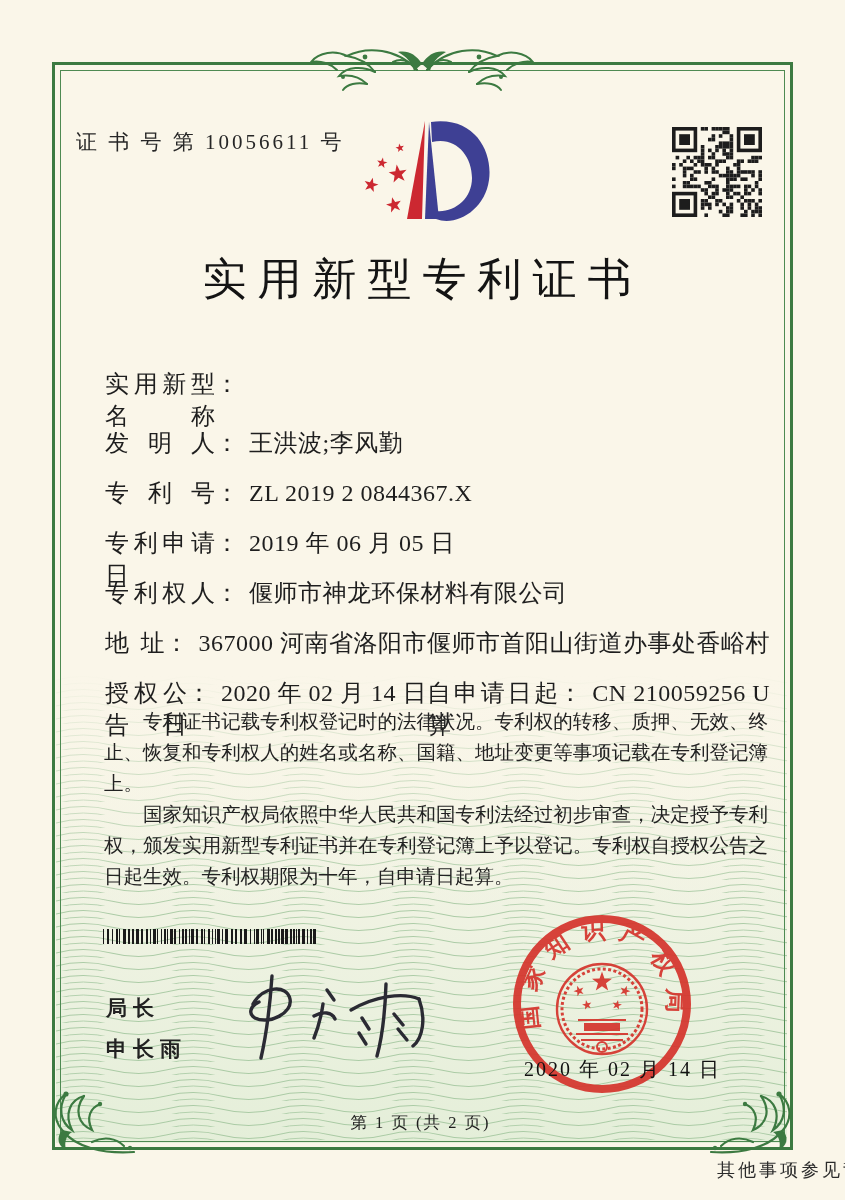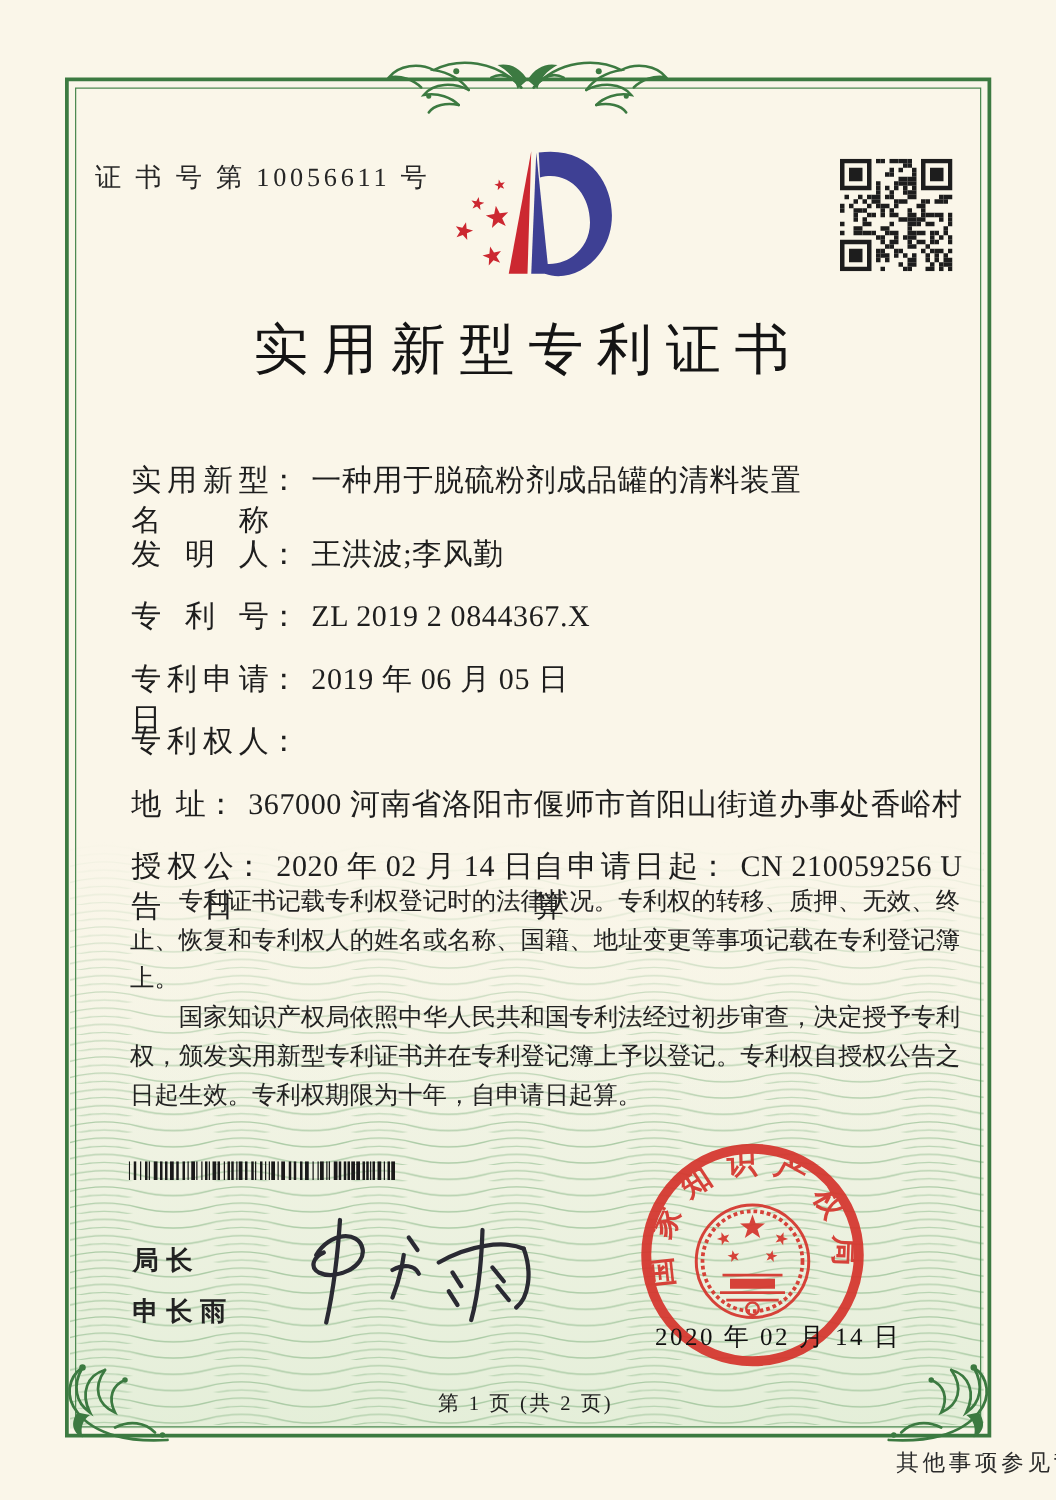--- a/index.html
+++ b/index.html
@@ -347,40 +347,40 @@
       <rect x="3.6" y="68.4" width="18" height="18" fill="#faf6e9"></rect>
       <rect x="7.2" y="72" width="10.8" height="10.8" fill="#1d1d1d"></rect>
     </svg>
 
   <h1 class="title">实用新型专利证书</h1>
 
   <div class="fields">
     <div class="frow first">
       <span class="flabel">实用新型名称</span>
         <span class="fcolon">：</span>
-      <span class="fvalue">一种用于脱硫粉剂成品罐的清料装置</span>
     </div>
     <div class="frow">
       <span class="flabel">发明人</span>
         <span class="fcolon">：</span>
       <span class="fvalue">王洪波;李风勤</span>
     </div>
     <div class="frow">
       <span class="flabel">专利号</span>
         <span class="fcolon">：</span>
       <span class="fvalue">ZL 2019 2 0844367.X</span>
     </div>
     <div class="frow">
       <span class="flabel">专利申请日</span>
         <span class="fcolon">：</span>
       <span class="fvalue">2019 年 06 月 05 日</span>
     </div>
     <div class="frow">
       <span class="flabel">专利权人</span>
         <span class="fcolon">：</span>
+      <span class="fvalue">偃师市神龙环保材料有限公司</span>
     </div>
     <div class="frow">
       <span class="flabel">地址</span>
         <span class="fcolon">：</span>
       <span class="fvalue">367000 河南省洛阳市偃师市首阳山街道办事处香峪村</span>
     </div>
     <div class="frow">
       <span class="grant-left">
         <span class="flabel">授权公告日</span>
           <span class="fcolon">：</span>

